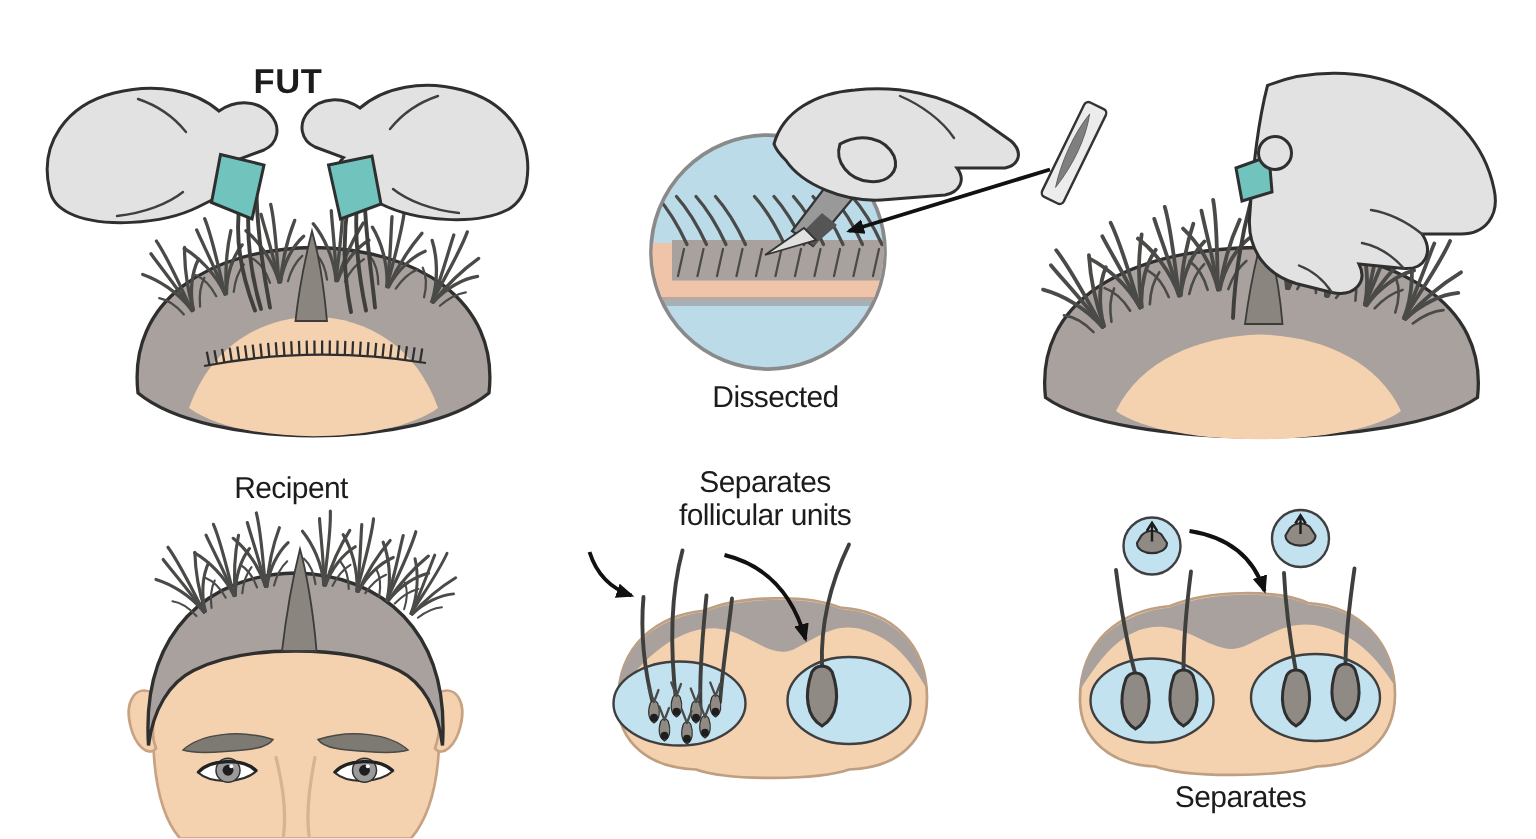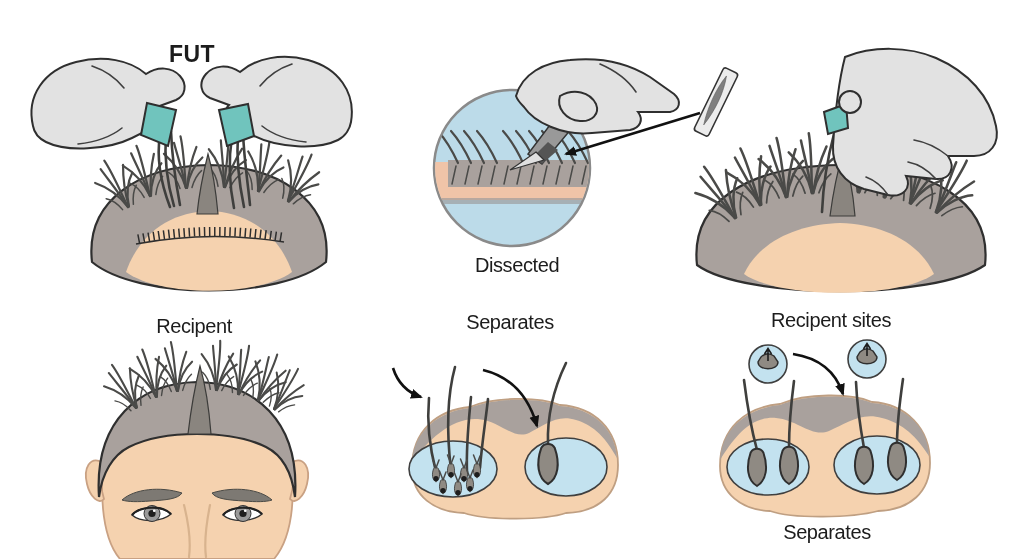--- a/index.html
+++ b/index.html
@@ -238,21 +238,21 @@
 </svg>
 
   <div class="lbl bold" style="left:192px;top:43px">FUT</div>
 
   <div class="lbl" style="left:517px;top:254px">
     <div>Dissected</div>
   </div>
 
   <div class="lbl" style="left:510px;top:311px">
     <div>Separates</div>
+    <div>follicular units</div>
   </div>
 
   <div class="lbl" style="left:194px;top:315px">Recipent</div>
 
-  <div class="lbl" style="left:831px;top:309px">Recipent sites</div>
 
   <div class="lbl" style="left:827px;top:521px">Separates</div>
 
 </div>
 
 </body></html>

